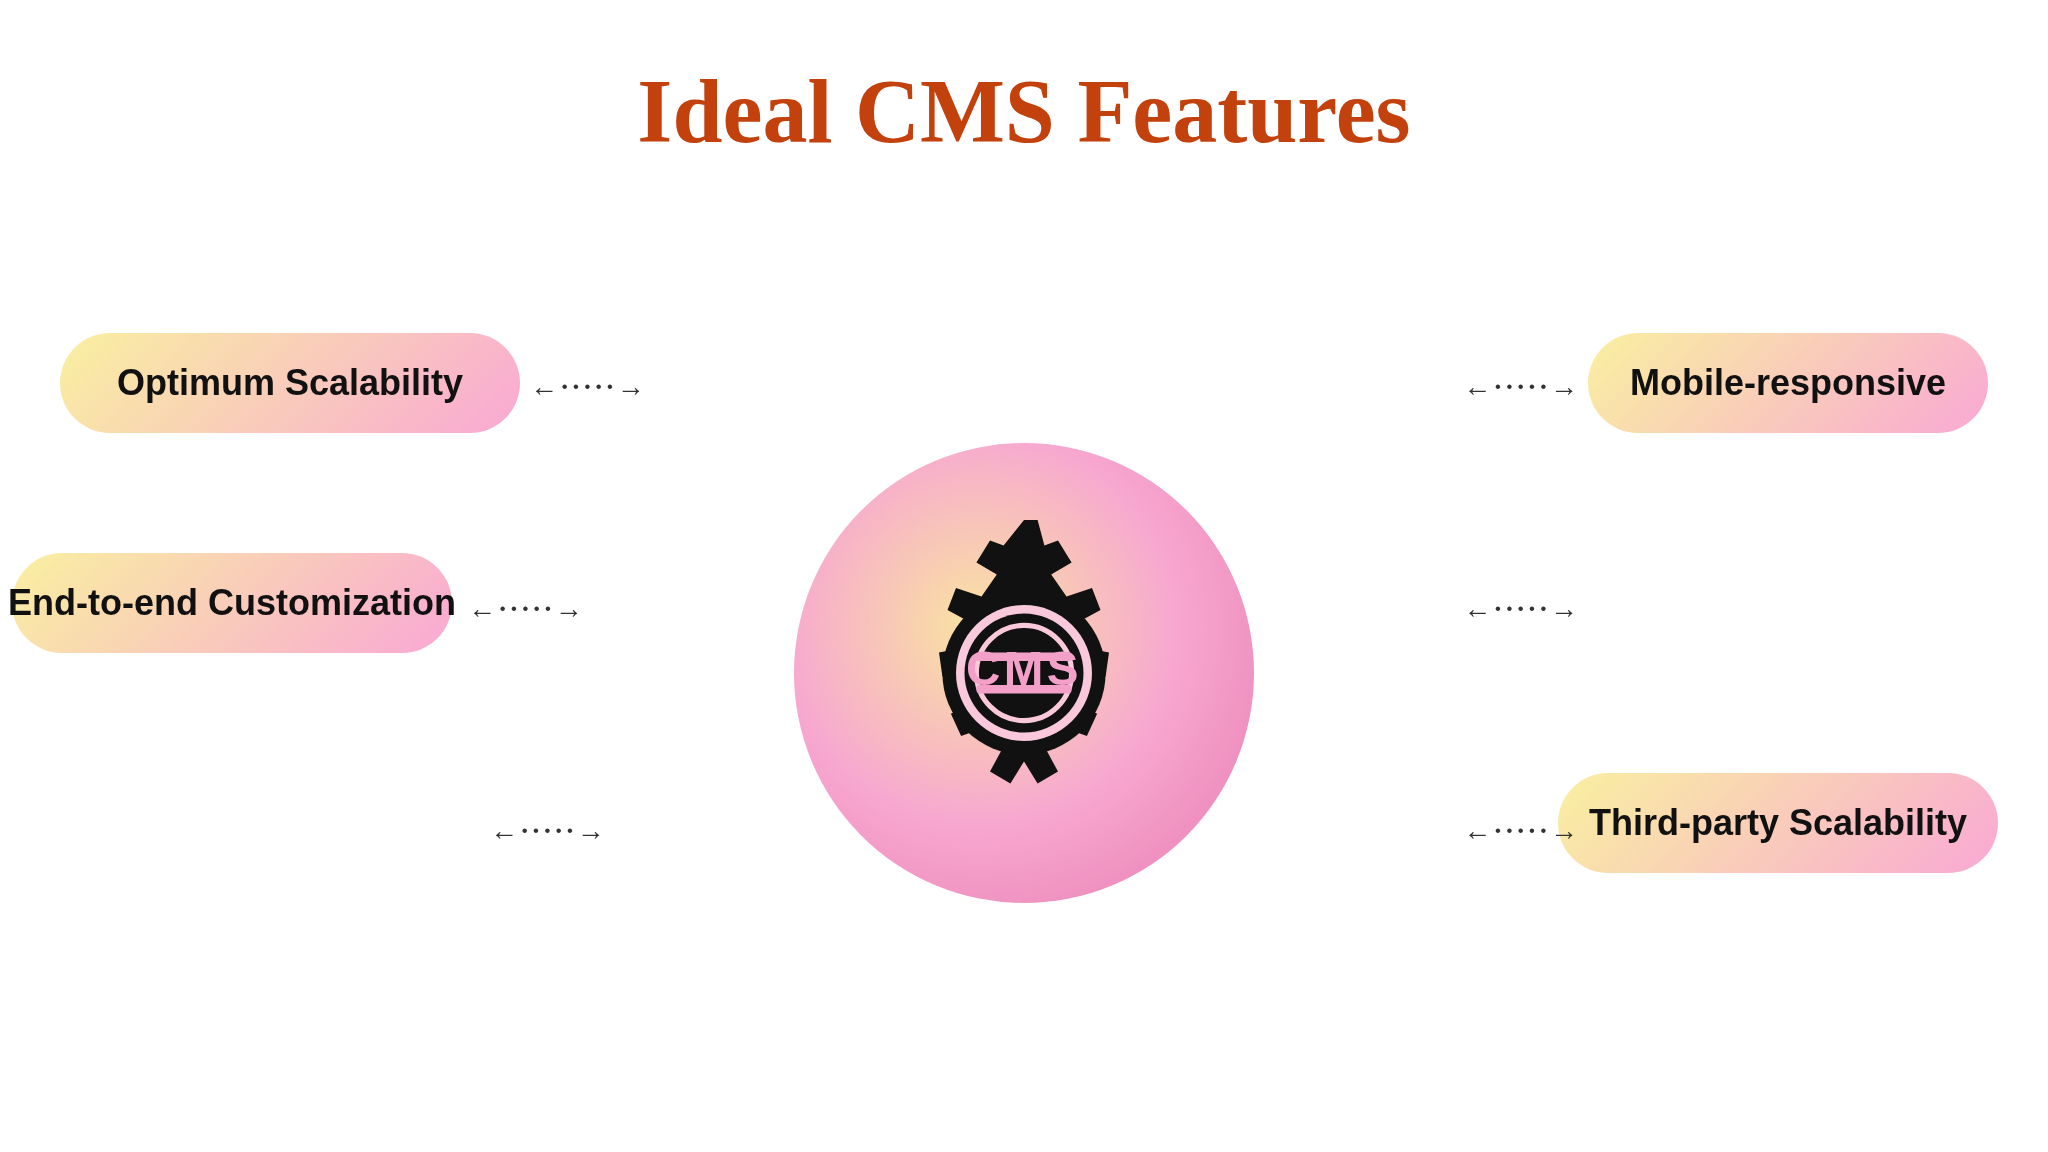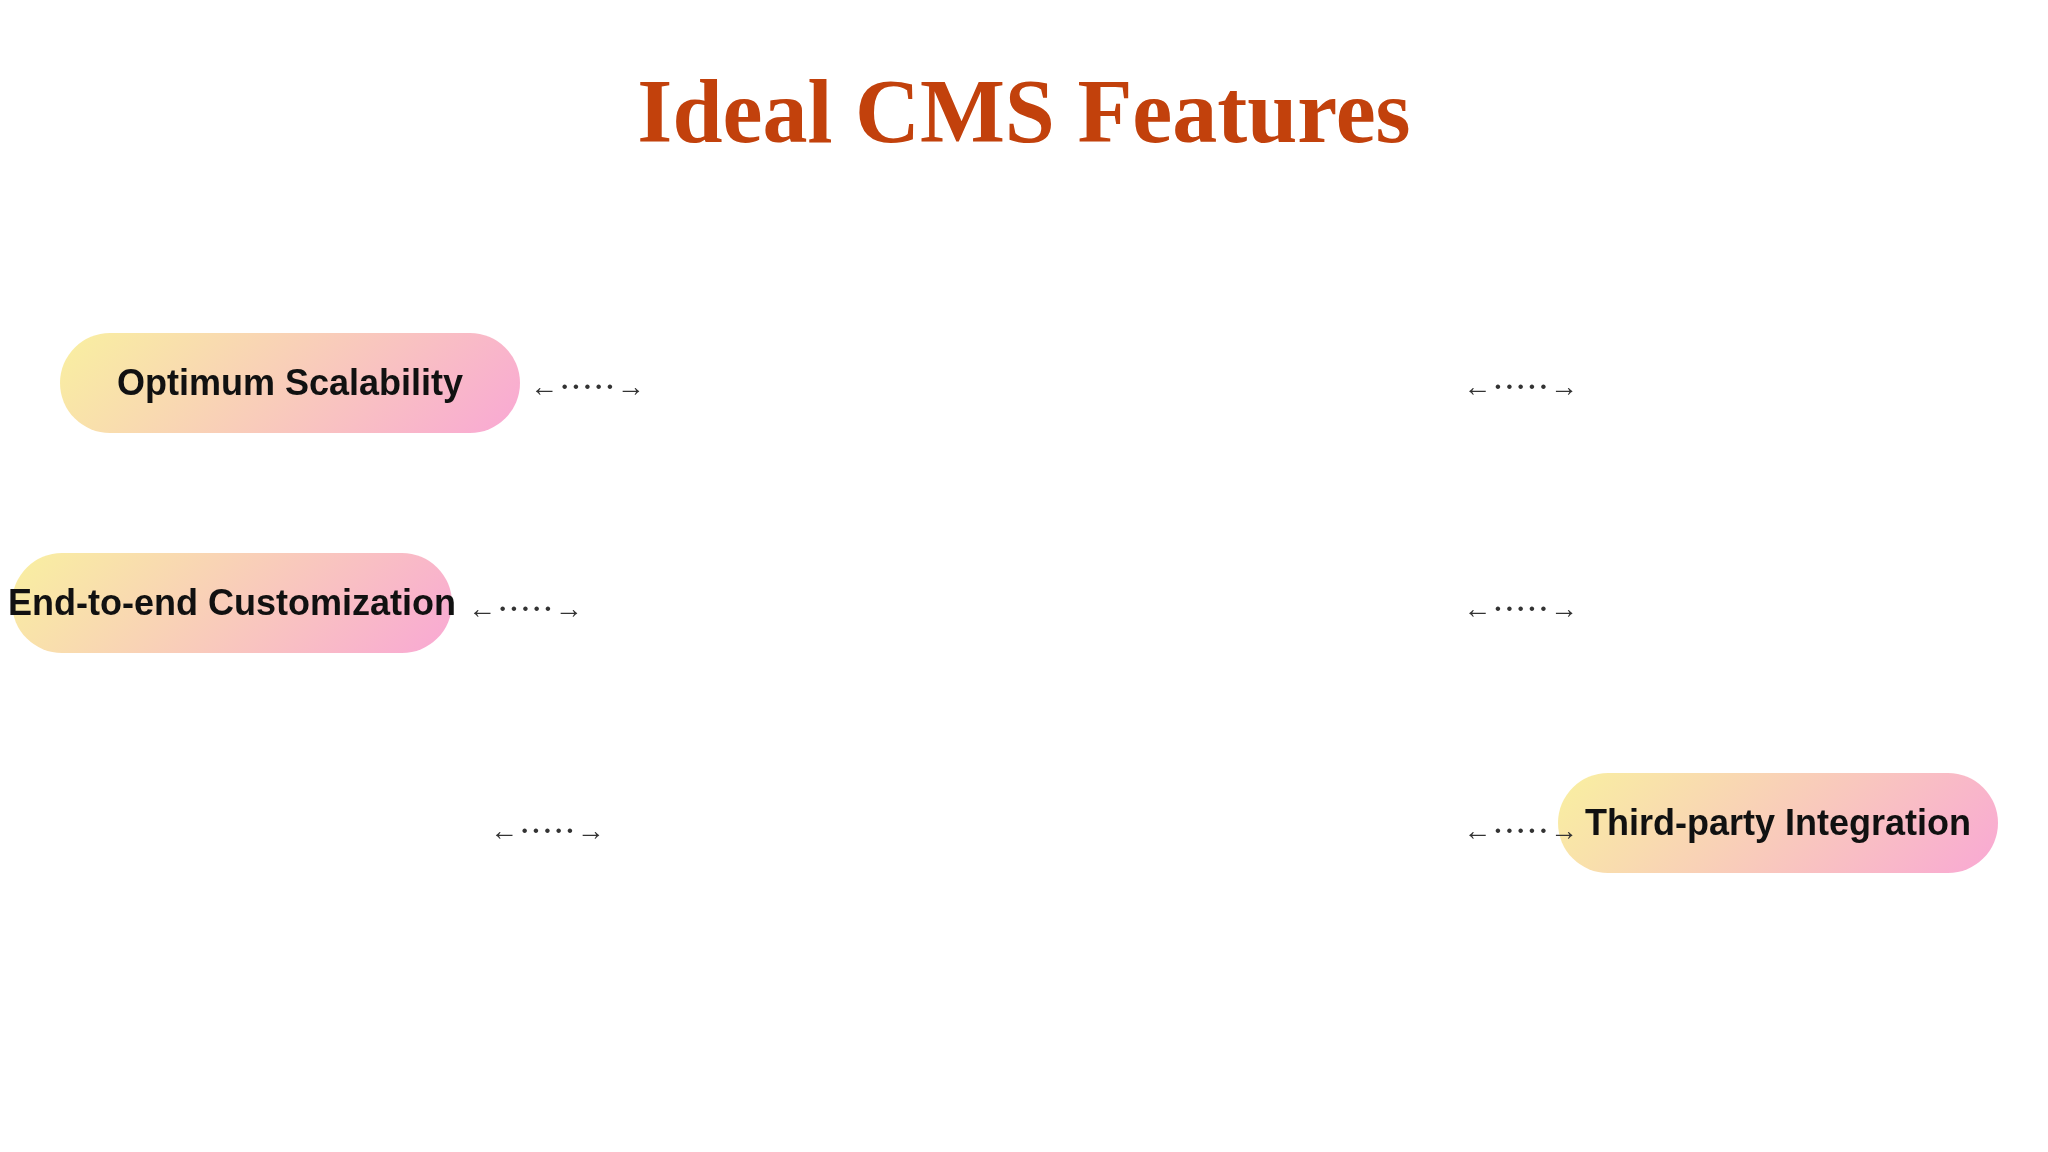--- a/index.html
+++ b/index.html
@@ -145,28 +145,65 @@
 
   <div class="pill pill-optimum-scalability">
     <span class="pill-text">Optimum Scalability</span>
   </div>
 
   <div class="pill pill-end-to-end">
     <span class="pill-text">End-to-end Customization</span>
   </div>
 
 
+  <div class="pill pill-mobile">
+    <span class="pill-text">Mobile-responsive</span>
+  </div>
 
 
   <div class="pill pill-third-party">
-    <span class="pill-text">Third-party Integration</span>
+    <span class="pill-text">Third-party Scalability</span>
   </div>
 
   <span class="arrow arrow-left-1">←·····→</span>
   <span class="arrow arrow-left-2">←·····→</span>
   <span class="arrow arrow-left-3">←·····→</span>
 
   <span class="arrow arrow-right-1">←·····→</span>
   <span class="arrow arrow-right-2">←·····→</span>
   <span class="arrow arrow-right-3">←·····→</span>
 
+  <div class="center-circle">
+    <div class="gear-wrapper">
+      <svg viewBox="0 0 200 200" width="340" height="340" xmlns="http://www.w3.org/2000/svg">
+
+        <g fill="#111111">
+
+          <path d="
+            M100,10
+            L108,10 L112,25 L120,22 L128,35 L116,42
+            L125,55 L140,50 L145,63 L132,70
+            L135,85 L150,88 L148,102 L133,102
+            L130,117 L143,124 L137,137 L123,132
+            L113,145 L120,158 L108,165 L100,152
+            L92,165 L80,158 L87,145
+            L77,132 L63,137 L57,124 L70,117
+            L67,102 L52,102 L50,88 L65,85
+            L68,70 L55,63 L60,50 L75,55
+            L84,42 L72,35 L80,22 L88,25
+            Z
+          "></path>
+
+          <circle cx="100" cy="100" r="48" fill="#111111"></circle>
+          <circle cx="100" cy="100" r="40" fill="#f9c8da"></circle>
+          <circle cx="100" cy="100" r="35" fill="#111111"></circle>
+          <circle cx="100" cy="100" r="28" fill="transparent" stroke="#f9c8da" stroke-width="3"></circle>
+        </g>
+
+        <text x="100" y="107" text-anchor="middle" font-size="28" font-weight="900" fill="#f2a0c8" font-family="Arial, sans-serif" letter-spacing="2">CMS</text>
+
+        <rect x="72" y="88" width="56" height="5" rx="2" fill="#f2a0c8"></rect>
+        <rect x="72" y="107" width="56" height="5" rx="2" fill="#f2a0c8"></rect>
+      </svg>
+    </div>
+  </div>
 
 </div>
 
 </body></html>

